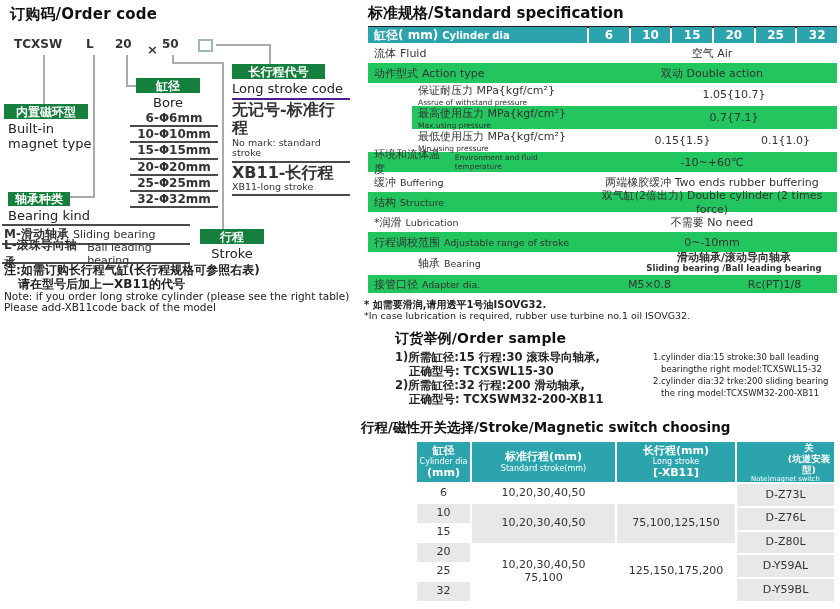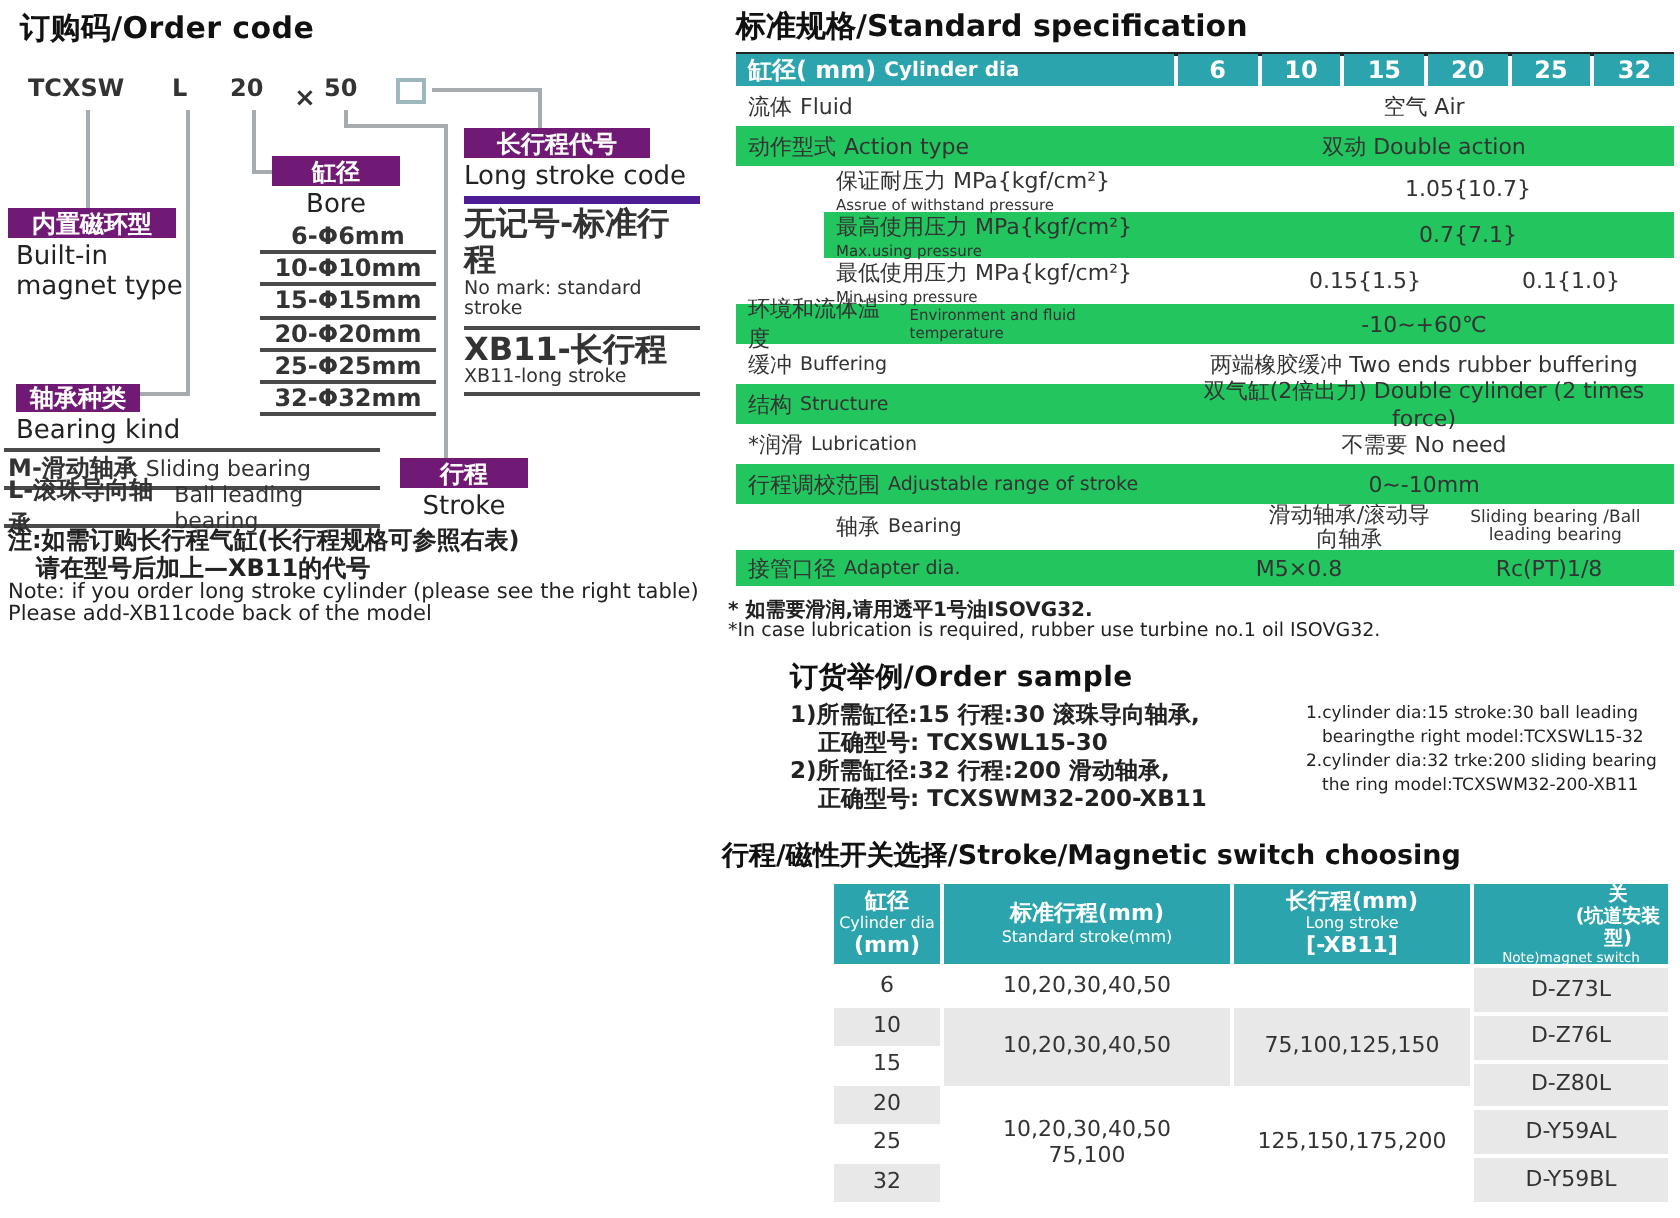--- a/index.html
+++ b/index.html
@@ -4,39 +4,39 @@
 <style>
   * { margin:0; padding:0; box-sizing:border-box; }
   html,body { background:#fff; }
   .page {
     position:relative; width:840px; height:609px; background:#fff;
     font-family:"DejaVu Sans", "Liberation Sans", sans-serif; color:#333;
     overflow:hidden;
   }
   .abs { position:absolute; }
   .teal-box {
-    background:#701a75; color:#fff; font-weight:bold; font-size:12px;
+    background:#15803d; color:#fff; font-weight:bold; font-size:12px;
     display:flex; align-items:center; justify-content:center; line-height:1;
   }
   .line { background:#a5abae; position:absolute; }
   .big-title { font-size:15px; font-weight:bold; color:#111; letter-spacing:0.2px; }
   .code-part { font-size:12px; font-weight:bold; color:#333; }
 
   
   .bore-list { width:88px; }
   .bore-item {
     height:16.2px; border-bottom:2px solid #4a4a4a; font-size:12px; font-weight:bold;
     display:flex; align-items:center; justify-content:center; color:#333; line-height:1;
   }
   .ml-list { width:188px; border-top:2px solid #4a4a4a; }
   .ml-row { border-bottom:2px solid #4a4a4a; height:19px; display:flex; align-items:center; gap:4px; padding-left:2px; }
   .ml-cn { font-size:12px; font-weight:bold; }
   .ml-en { font-size:11px; }
   .ls-list { width:118px; }
-  .ls-head { font-size:13px; color:#222; border-bottom:4px solid #4c1d95; padding-bottom:2px; }
+  .ls-head { font-size:13px; color:#222; border-bottom:2px solid #4c1d95; padding-bottom:2px; }
   .ls-row { border-bottom:2px solid #4a4a4a; padding:1px 0 2px 0; }
   .ls-cn { font-size:16px; font-weight:bold; line-height:1.15; }
   .ls-en { font-size:9.5px; line-height:1.1; }
   .under-en { font-size:13px; color:#222; }
   .note-cn { font-size:12px; font-weight:bold; color:#222; }
   .note-en { font-size:10.5px; color:#222; }
 
   
   .spec-table { position:absolute; left:8px; top:27px; width:469px; }
   .srow { display:flex; align-items:stretch; }
@@ -44,21 +44,21 @@
   .h0 { height:16px; }
   .h1 { height:20px; }
   .h2 { height:23px;margin-left:44px; }
   .h3 { height:18px; }
   .lbl { width:219px; padding-left:6px; display:flex; align-items:center; gap:4px; font-size:11px; }
   .lbl.col { flex-direction:column; align-items:flex-start; justify-content:center; gap:0; }
   .lbl .sub { font-size:7.5px; line-height:1; margin-top:1px; }
   .en-m { font-size:9.5px; }
   .en-s { font-size:7.5px; }
   .val { flex:1; display:flex; align-items:center; justify-content:center; font-size:11px; text-align:center; }
-  .val.col { flex-direction:row; justify-content:flex-start; line-height:1.05; }
+  .val.col { flex-direction:column; justify-content:flex-start; line-height:1.05;font-weight:bold; }
   .val .sub-val { font-size:8.5px; }
   .val.split > div { flex:1; display:flex; align-items:center; justify-content:center; }
   .head-lbl { width:219px; background:#2ba4ad; color:#fff; display:flex; align-items:center; gap:4px; padding-left:6px; }
   .head-lbl .cnb { font-size:12px; font-weight:bold; }
   .head-lbl .enb { font-size:10px; font-weight:bold; }
   .head-cols { flex:1; display:flex; gap:2px; margin-left:2px; }
   .ncell { flex:1; background:#2ba4ad; color:#fff; font-size:12px; font-weight:bold;
            display:flex; align-items:center; justify-content:center; }
   .spec-title { font-size:15px; font-weight:bold; color:#111; border-bottom:2px solid #222; padding-bottom:3px; width:469px; }
 

